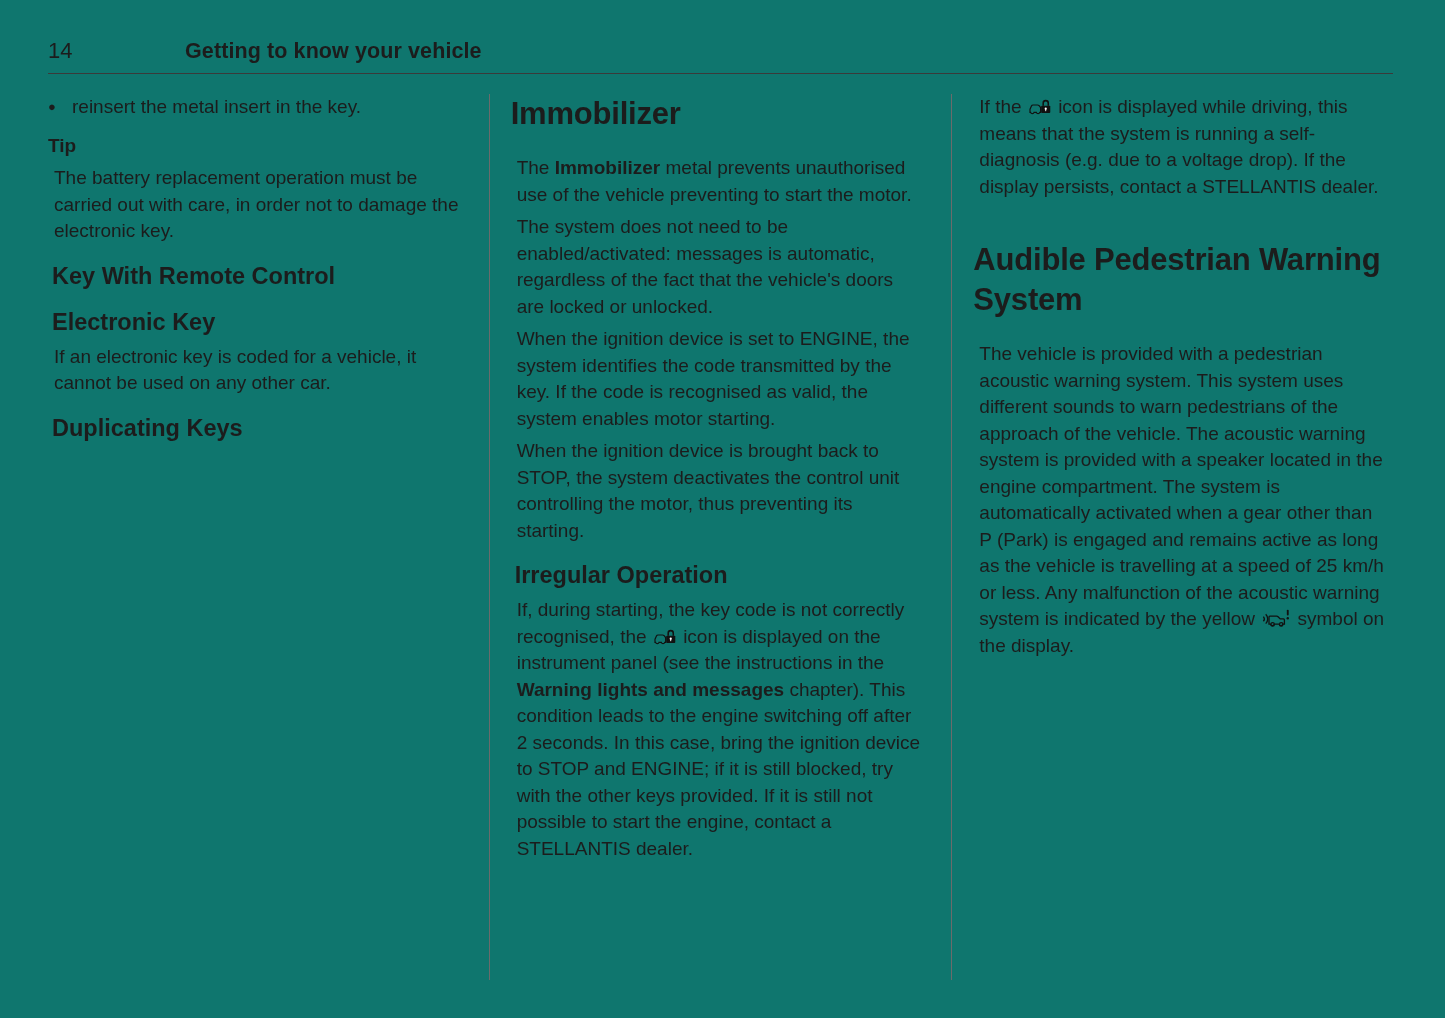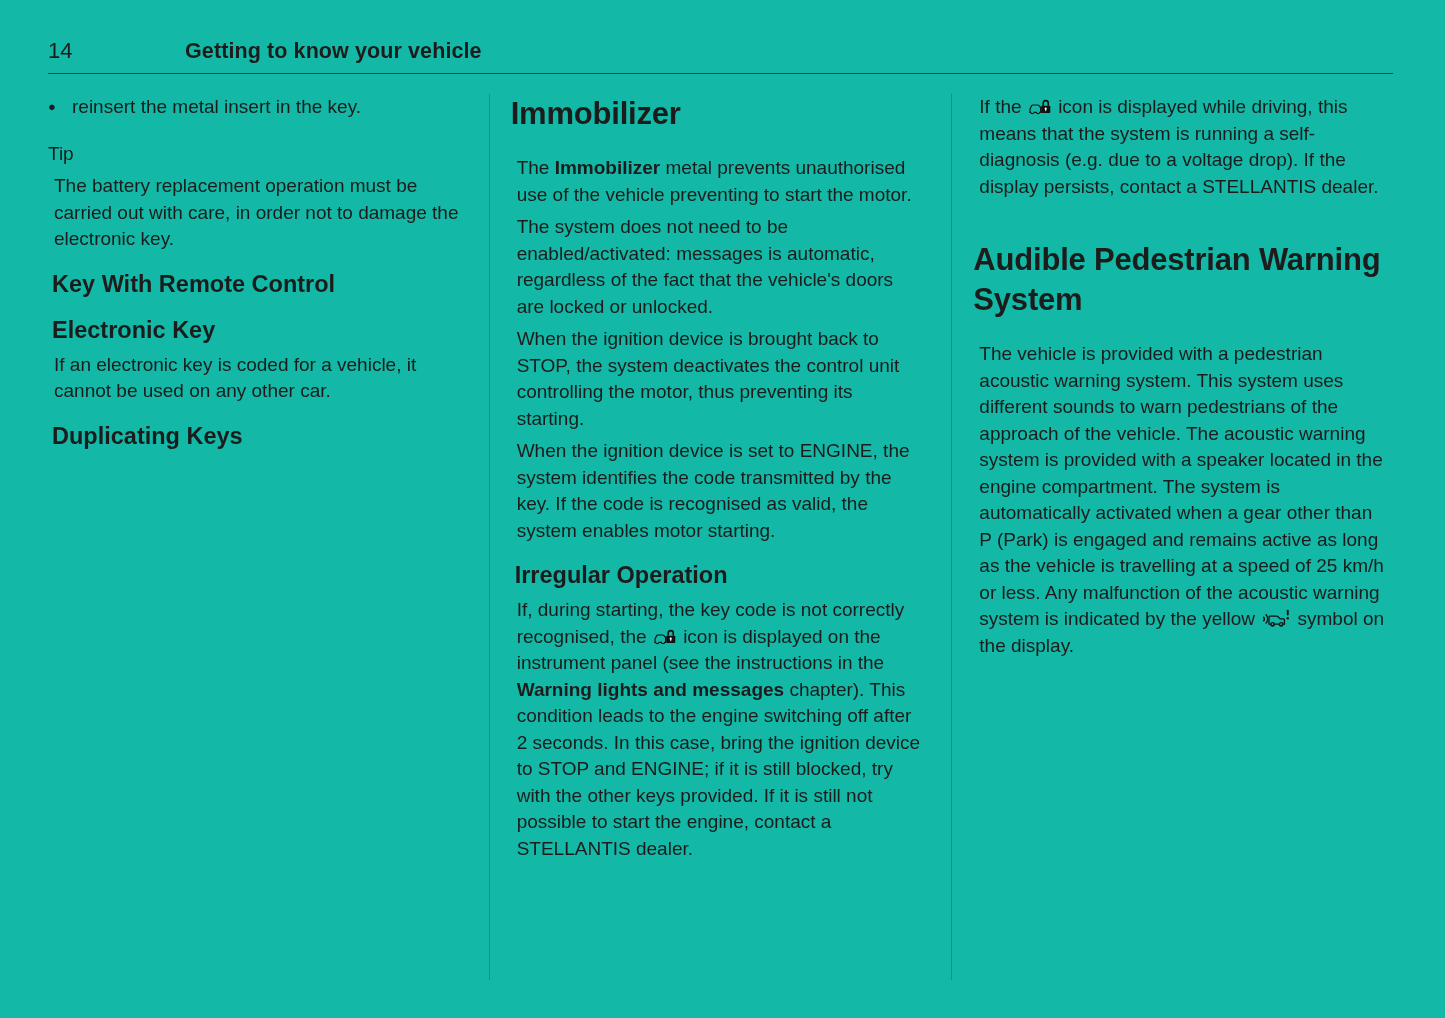--- a/index.html
+++ b/index.html
@@ -6,21 +6,21 @@
   html, body { background: #ffffff; }
   body {
     font-family: "Liberation Sans", sans-serif;
     color: #1c1c1c;
     -webkit-font-smoothing: antialiased;
   }
   .page {
     position: relative;
     width: 1445px;
     height: 1018px;
-    background: #14b8a6;
+    background: #0f766e;
     padding: 38px 52px 0 48px;
     overflow: hidden;
   }
   .page-header {
     display: flex;
     align-items: baseline;
   }
   .page-number {
     font-size: 22px;
     font-weight: 400;
@@ -54,22 +54,22 @@
     line-height: 26.5px;
   }
   .body { margin: 6px; }
   .bullet-row { display: flex; }
   .bullet {
     flex: 0 0 24px;
     font-size: 13px;
     line-height: 26.5px;
   }
   .tip-label {
-    font-weight: 400;
-    margin-top: 20px;
+    font-weight: 700;
+    margin-top: 12px;
   }
   .h1 {
     font-size: 31px;
     line-height: 40px;
     font-weight: 700;
     letter-spacing: -0.2px;
     margin: 40px 0 21px 0;
   }
   .h2 {
     font-size: 23.5px;
@@ -116,22 +116,22 @@
 
       <h3 class="h2">Duplicating Keys</h3>
     </section>
 
     <div class="vdivider"></div>
 
     <section class="col">
       <h2 class="h1">Immobilizer</h2>
       <p class="body"><span>The </span><b>Immobilizer</b><span> metal prevents unauthorised use of the vehicle preventing to start the motor.</span></p>
       <p class="body">The system does not need to be enabled/activated: messages is automatic, regardless of the fact that the vehicle's doors are locked or unlocked.</p>
+      <p class="body">When the ignition device is set to ENGINE, the system identifies the code transmitted by the key. If the code is recognised as valid, the system enables motor starting.</p>
       <p class="body">When the ignition device is brought back to STOP, the system deactivates the control unit controlling the motor, thus preventing its starting.</p>
-      <p class="body">When the ignition device is set to ENGINE, the system identifies the code transmitted by the key. If the code is recognised as valid, the system enables motor starting.</p>
 
       <h3 class="h2">Irregular Operation</h3>
       <p class="body"><span>If, during starting, the key code is not correctly recognised, the </span><span class="inline-icon"><svg width="22" height="20" viewBox="0 0 24 22" aria-hidden="true">
               <path d="M1 13.5 l1.6-3.6 q.5-1.1 1.7-1.1 h5 q1 0 1.7.8 l1.7 2 v5.3 h-1 a1.9 1.9 0 0 1-3.7 0 h-2.6 a1.9 1.9 0 0 1-3.7 0 h-.7 z" fill="none" stroke="#111111" stroke-width="1.3"></path>
               <path d="M15.5 9.5 V6.8 a2.8 2.8 0 0 1 5.6 0 V9.5" fill="none" stroke="#111111" stroke-width="1.7"></path>
               <rect x="13.3" y="9.5" width="10" height="8" rx="1" fill="#111111"></rect>
               <circle cx="18.3" cy="12.8" r="1.2" fill="#ffffff"></circle>
               <rect x="17.8" y="13" width="1" height="2.6" fill="#ffffff"></rect>
             </svg></span><span> icon is displayed on the instrument panel (see the instructions in the </span><b>Warning lights and messages</b><span> chapter). This condition leads to the engine switching off after 2 seconds. In this case, bring the ignition device to STOP and ENGINE; if it is still blocked, try with the other keys provided. If it is still not possible to start the engine, contact a STELLANTIS dealer.</span></p>
     </section>

